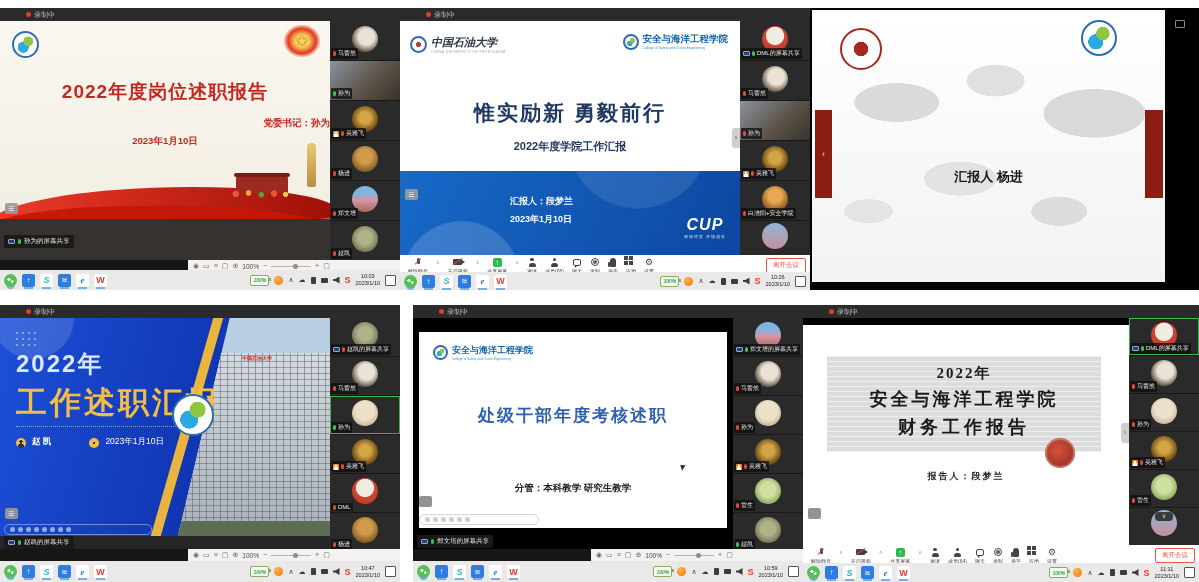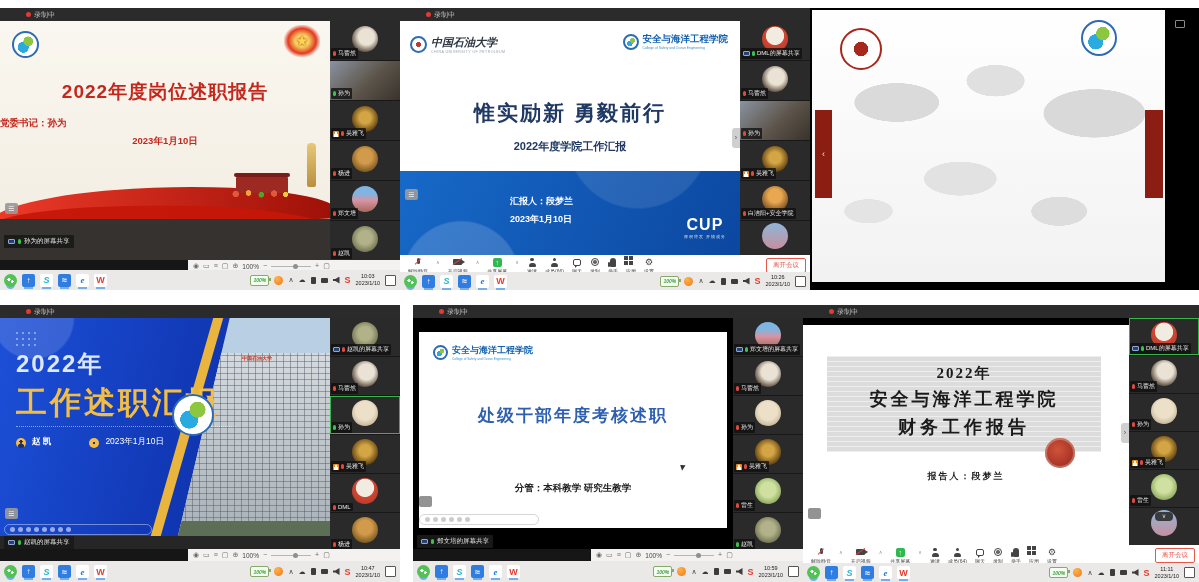--- a/index.html
+++ b/index.html
@@ -97,21 +97,21 @@
 <div class="panel" id="p-tl" style="left:0;top:8px;width:400px;height:282px">
   <div class="titlebar">
     <span class="recdot"></span>
     <span class="rectext">录制中</span>
   </div>
   <div style="position:absolute;left:0;top:13px;width:330px;height:239px;background:#35322f">
     <div style="position:absolute;left:0;top:0;width:330px;height:198px;background:linear-gradient(#faf7f0,#f3eee3);overflow:hidden">
       <div class="clogo" style="position:absolute;left:12px;top:10px;width:27px;height:27px"></div>
       <div style="position:absolute;right:10px;top:4px;width:36px;height:32px;background:radial-gradient(ellipse at 50% 50%,#f6d463 0 26%,#e23a1f 55%,rgba(226,58,31,0) 74%);display:flex;align-items:center;justify-content:center;color:#ffd84d;font-size:15px;text-shadow:0 0 2px #a31000">★</div>
       <div style="margin-top:58px;text-align:center;font-size:19px;font-weight:bold;color:#c5271d;letter-spacing:1px">2022年度岗位述职报告</div>
-      <div style="margin-top:12px;text-align:left;font-size:9.5px;font-weight:bold;color:#c5271d">党委书记：孙为</div>
+      <div style="margin-top:12px;text-align:right;font-size:9.5px;font-weight:bold;color:#c5271d">党委书记：孙为</div>
       <div style="margin-top:5px;text-align:center;font-size:9.5px;font-weight:bold;color:#c5271d">2023年1月10日</div>
       <div style="position:absolute;right:6px;bottom:24px;width:88px;height:62px;z-index:2">
         <span style="position:absolute;right:8px;bottom:8px;width:9px;height:44px;background:linear-gradient(#e7c878,#b98f3e);border-radius:4px 4px 2px 2px"></span>
         <span style="position:absolute;left:0;bottom:2px;width:52px;height:16px;background:#9c2a23;border-radius:1px"></span>
         <span style="position:absolute;left:-2px;bottom:18px;width:56px;height:4px;background:#7a1d18;border-radius:2px"></span>
         <span style="position:absolute;left:-8px;bottom:-4px;width:64px;height:10px;background:radial-gradient(circle at 12% 50%,#e2583c 0 3px,transparent 3.4px),radial-gradient(circle at 32% 40%,#f2a23a 0 2.6px,transparent 3px),radial-gradient(circle at 52% 58%,#52a02e 0 2.6px,transparent 3px),radial-gradient(circle at 72% 45%,#e2583c 0 3px,transparent 3.4px),radial-gradient(circle at 90% 55%,#f2c83a 0 2.4px,transparent 2.8px)"></span>
       </div>
       <div style="position:absolute;left:-12px;right:-12px;bottom:-8px;height:40px;background:linear-gradient(95deg,#ef3b2a,#9c0f06);border-radius:70% 100% 0 0/120% 160% 0 0;transform:rotate(-3deg)"></div>
       <div style="position:absolute;left:-14px;right:-14px;bottom:-18px;height:32px;background:#c51708;border-radius:100% 60% 0 0/160% 120% 0 0;transform:rotate(2deg);opacity:.95"></div>
     </div>
@@ -228,21 +228,21 @@
         <div style="font-size:9.5px;font-weight:bold;color:#1261b0">安全与海洋工程学院</div>
         <div style="font-size:3.4px;color:#3f93d2">College of Safety and Ocean Engineering</div>
       </span>
     </div>
     <div style="position:absolute;left:0;right:0;top:78px;text-align:center;font-size:21px;font-weight:bold;color:#1f3864;letter-spacing:2px">惟实励新 勇毅前行</div>
     <div style="position:absolute;left:0;right:0;top:118px;text-align:center;font-size:11px;font-weight:bold;color:#1f3864">2022年度学院工作汇报</div>
     <div style="position:absolute;left:0;right:0;top:150px;bottom:0;background:radial-gradient(circle at 18% 130%,rgba(255,255,255,.16) 0 58px,transparent 60px),radial-gradient(circle at 70% -40%,rgba(255,255,255,.10) 0 70px,transparent 72px),linear-gradient(115deg,#1769c8,#0c47a0)">
       <div style="position:absolute;left:110px;top:24px;font-size:9px;font-weight:bold;color:#fff">汇报人：段梦兰</div>
       <div style="position:absolute;left:110px;top:42px;font-size:9px;font-weight:bold;color:#fff">2023年1月10日</div>
       <div style="position:absolute;right:14px;bottom:16px;text-align:center">
-        <div style="font-size:16px;font-weight:bold;color:#fff;letter-spacing:1px">CUP</div>
+        <div style="font-size:16px;font-weight:bold;font-style:italic;color:#fff;letter-spacing:1px">CUP</div>
         <div style="font-size:4px;color:#cfe3fa;letter-spacing:1px">厚积薄发 开物成务</div>
       </div>
     </div>
     <div class="fab" style="left:5px;top:168px">☰</div>
   </div>
   <div class="ctab" style="left:332px;top:120px">›</div>
   <div class="sidebar" style="top:13px;height:234px">
       <div class="tile">
         <div class="av" style="background: radial-gradient(circle at 50% 38%, rgb(240, 236, 226) 0px, rgb(240, 236, 226) 42%, rgb(207, 71, 51) 46%, rgb(176, 50, 32));"></div>
         <div class="nm">
@@ -378,20 +378,21 @@
   </div>
 </div>
 
 <div class="panel" id="p-tr" style="left:810px;top:8px;width:389px;height:282px;background:#000">
   <div style="position:absolute;left:2px;top:2px;width:353px;height:272px;background:linear-gradient(#ffffff,#f2f2f2);overflow:hidden">
     <div style="position:absolute;inset:0;background:radial-gradient(ellipse 70px 32px at 24% 34%,#dadada 0 60%,transparent 61%),radial-gradient(ellipse 48px 26px at 52% 26%,#e0e0e0 0 60%,transparent 61%),radial-gradient(ellipse 84px 40px at 80% 38%,#d9d9d9 0 60%,transparent 61%),radial-gradient(ellipse 60px 28px at 42% 62%,#e2e2e2 0 60%,transparent 61%),radial-gradient(ellipse 46px 24px at 70% 74%,#dddddd 0 60%,transparent 61%),radial-gradient(ellipse 40px 20px at 16% 74%,#e4e4e4 0 60%,transparent 61%)"></div>
     <div class="seal" style="position:absolute;left:28px;top:18px;width:42px;height:42px"></div>
     <div class="clogo" style="position:absolute;right:48px;top:10px;width:36px;height:36px"></div>
     <div style="position:absolute;left:3px;top:100px;width:17px;height:88px;background:#8c1d12;color:#f0e6e4;font-size:9px;line-height:88px;text-align:center">‹</div>
     <div style="position:absolute;left:333px;top:100px;width:18px;height:88px;background:#8c1d12"></div>
+    <div style="position:absolute;left:0;right:0;top:158px;text-align:center;font-size:13px;font-weight:bold;color:#151515">汇报人  杨进</div>
   </div>
   <div style="position:absolute;right:14px;top:12px;width:8px;height:6px;border:1px solid #8a8a8a;border-radius:1px"></div>
 </div>
 
 <div class="panel" id="p-bl" style="left:0;top:305px;width:400px;height:277px">
   <div class="titlebar">
     <span class="recdot"></span>
     <span class="rectext">录制中</span>
   </div>
   <div style="position:absolute;left:0;top:13px;width:330px;height:218px;background:radial-gradient(circle at 10% 0%,rgba(255,255,255,.14) 0 40px,transparent 42px),linear-gradient(105deg,#1c50d8 0%,#0d2fa8 75%);overflow:hidden">

